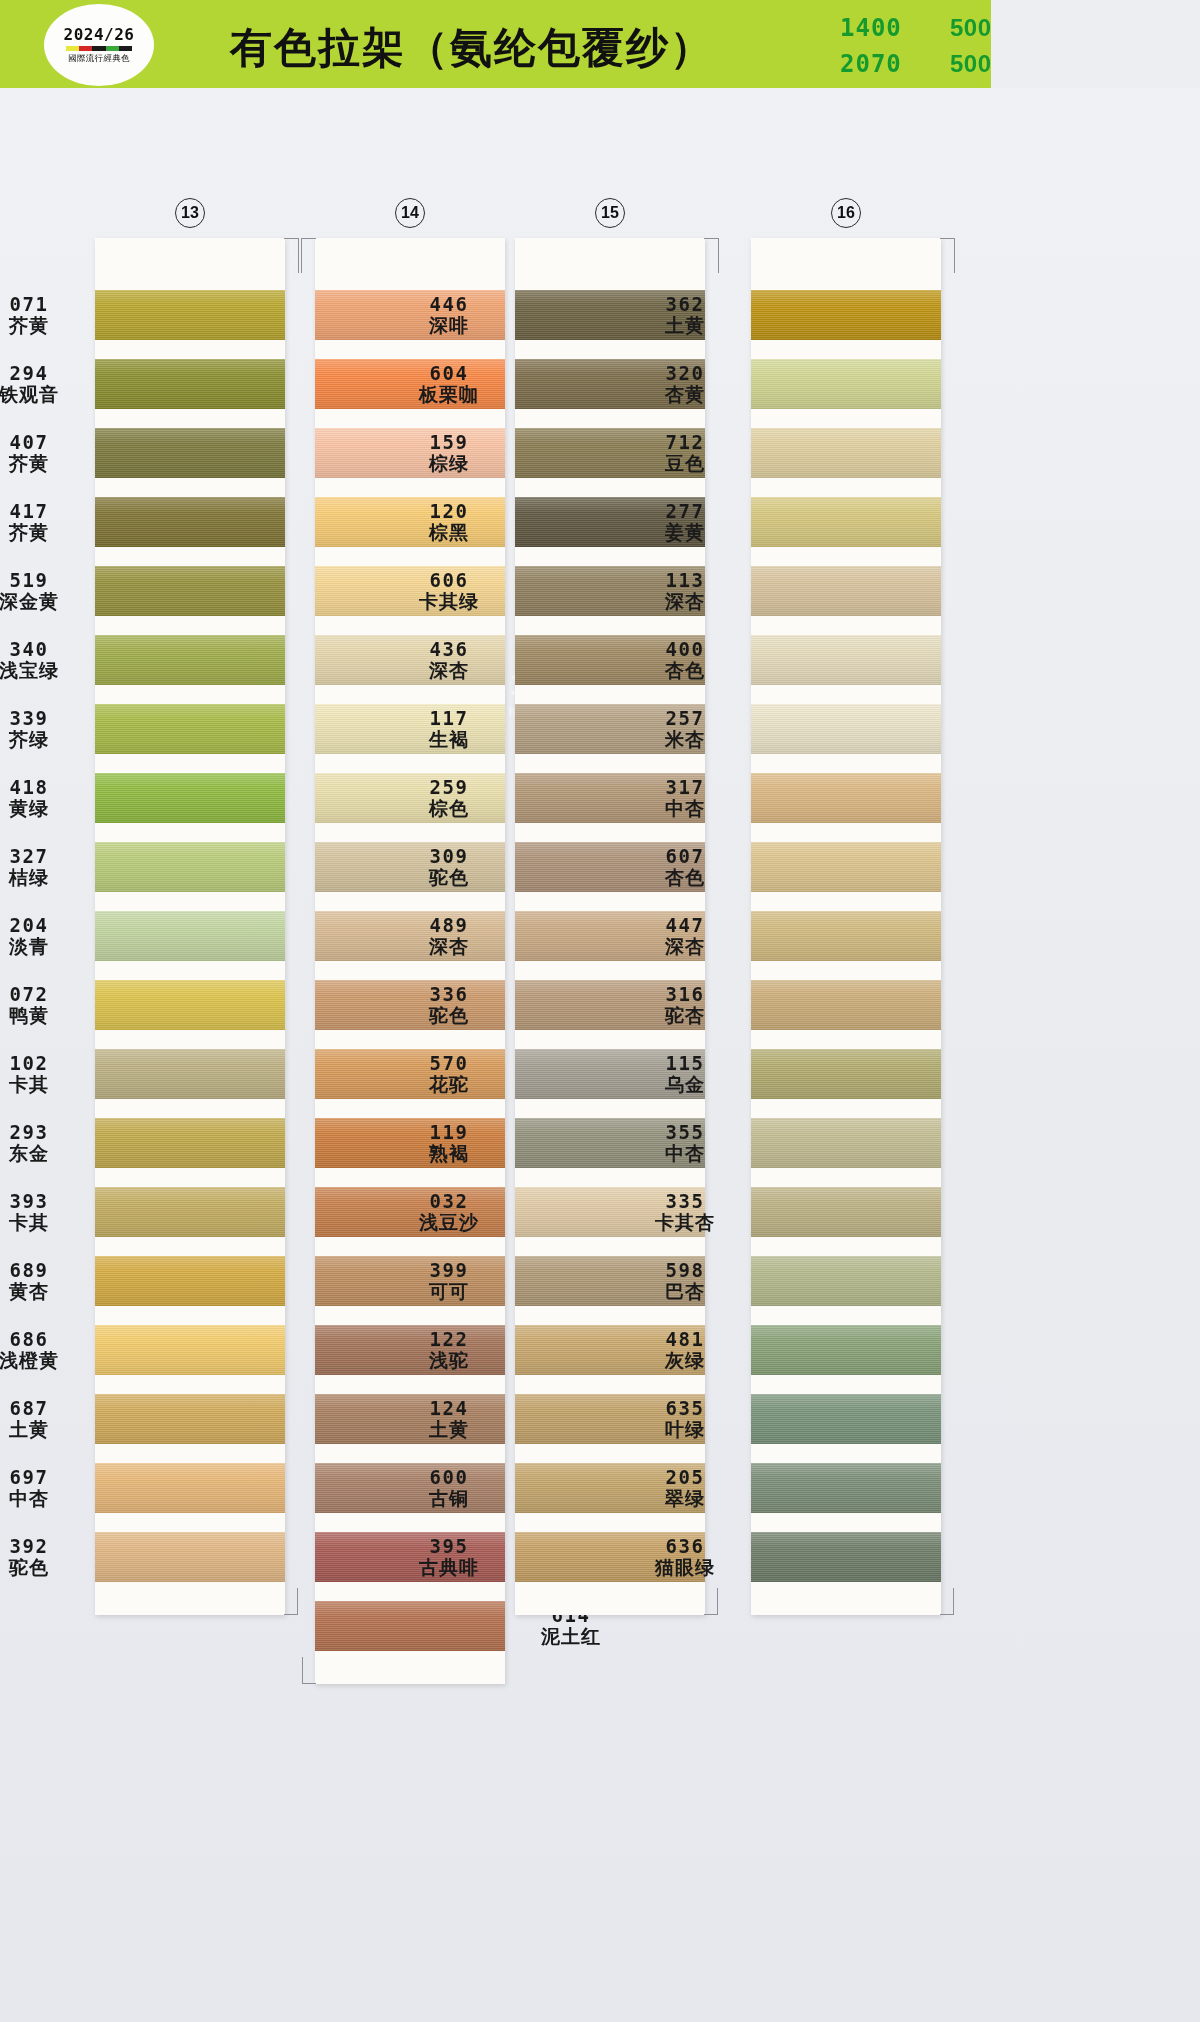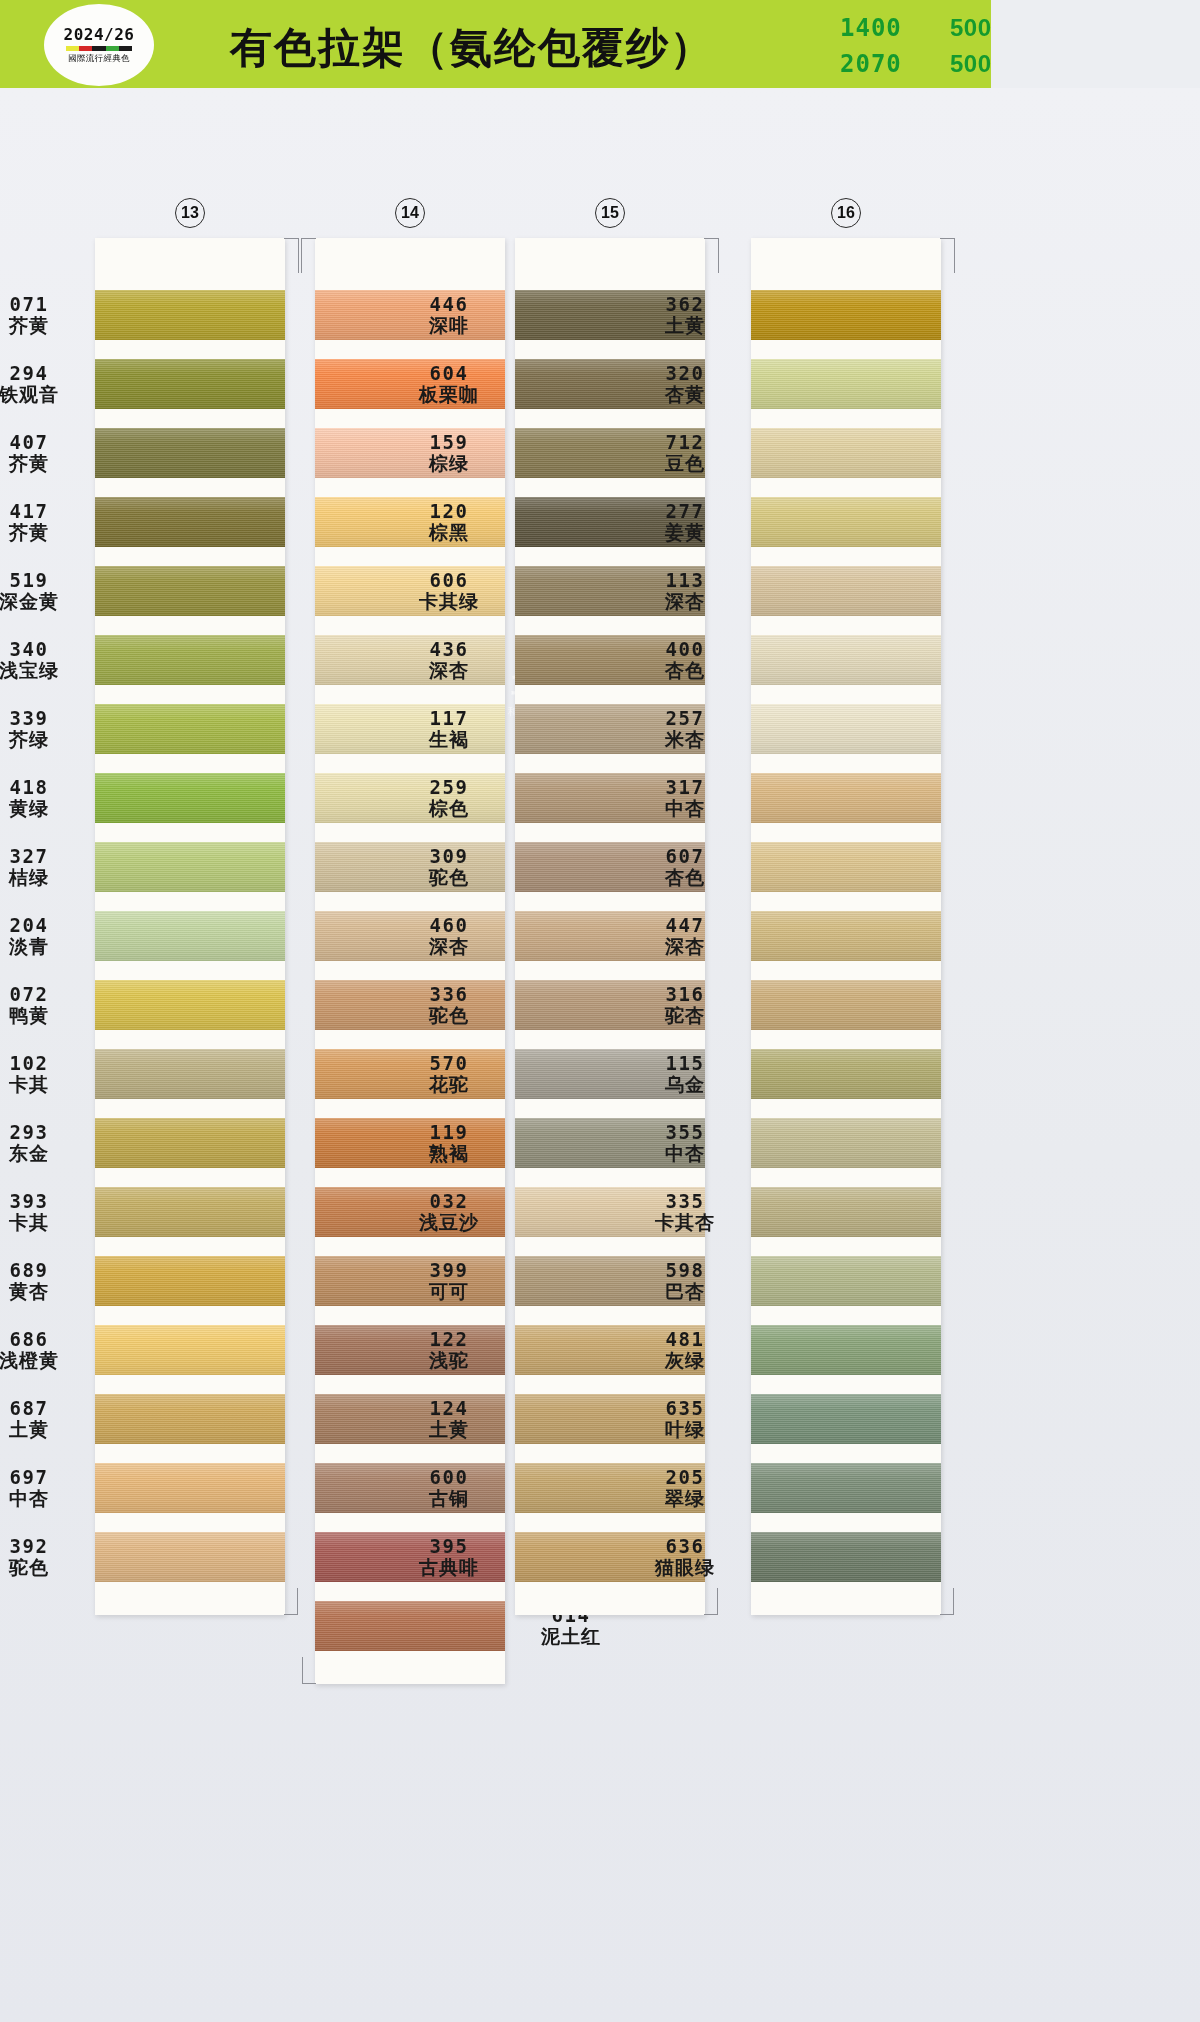--- a/index.html
+++ b/index.html
@@ -744,21 +744,21 @@
             <div class="code">309</div>
             <div class="name">驼色</div>
           </div>
         </div>
         <div class="swatch-row">
           <div class="swatch" style="background: rgb(203, 171, 133);">
             <span class="threads"></span>
             <span class="shine"></span>
           </div>
           <div class="label left">
-            <div class="code">460</div>
+            <div class="code">489</div>
             <div class="name">深杏</div>
           </div>
         </div>
         <div class="swatch-row">
           <div class="swatch" style="background: rgb(184, 154, 121);">
             <span class="threads"></span>
             <span class="shine"></span>
           </div>
           <div class="label left">
             <div class="code">336</div>

